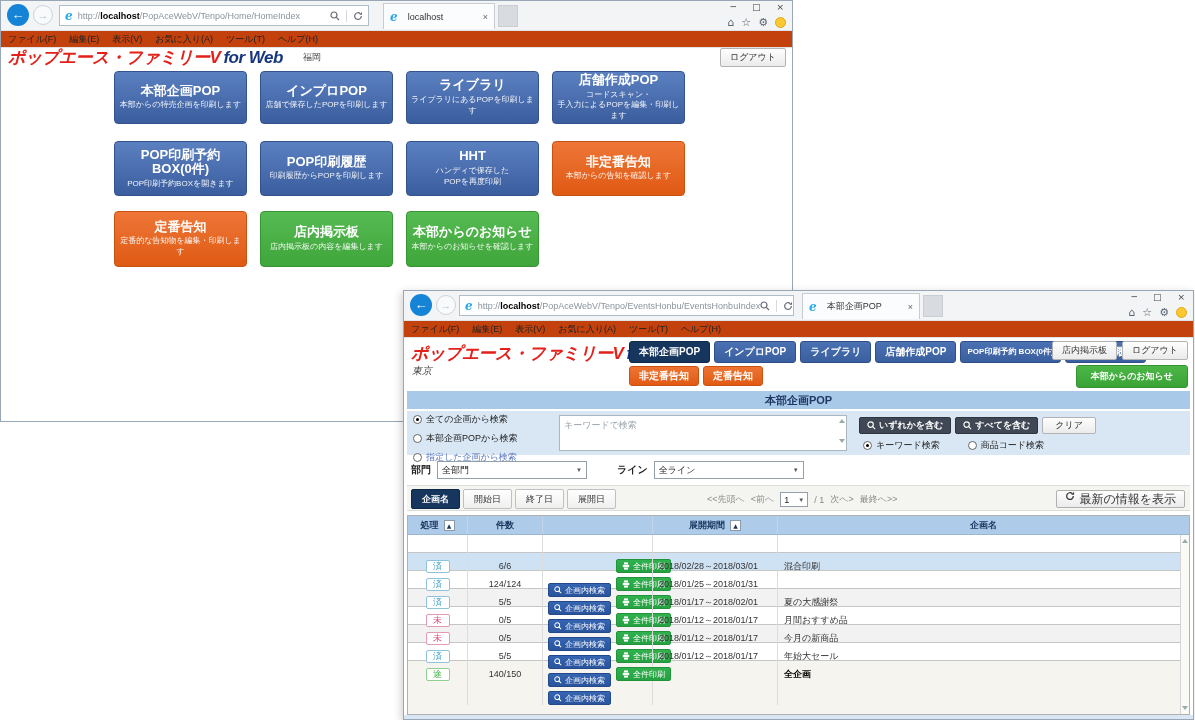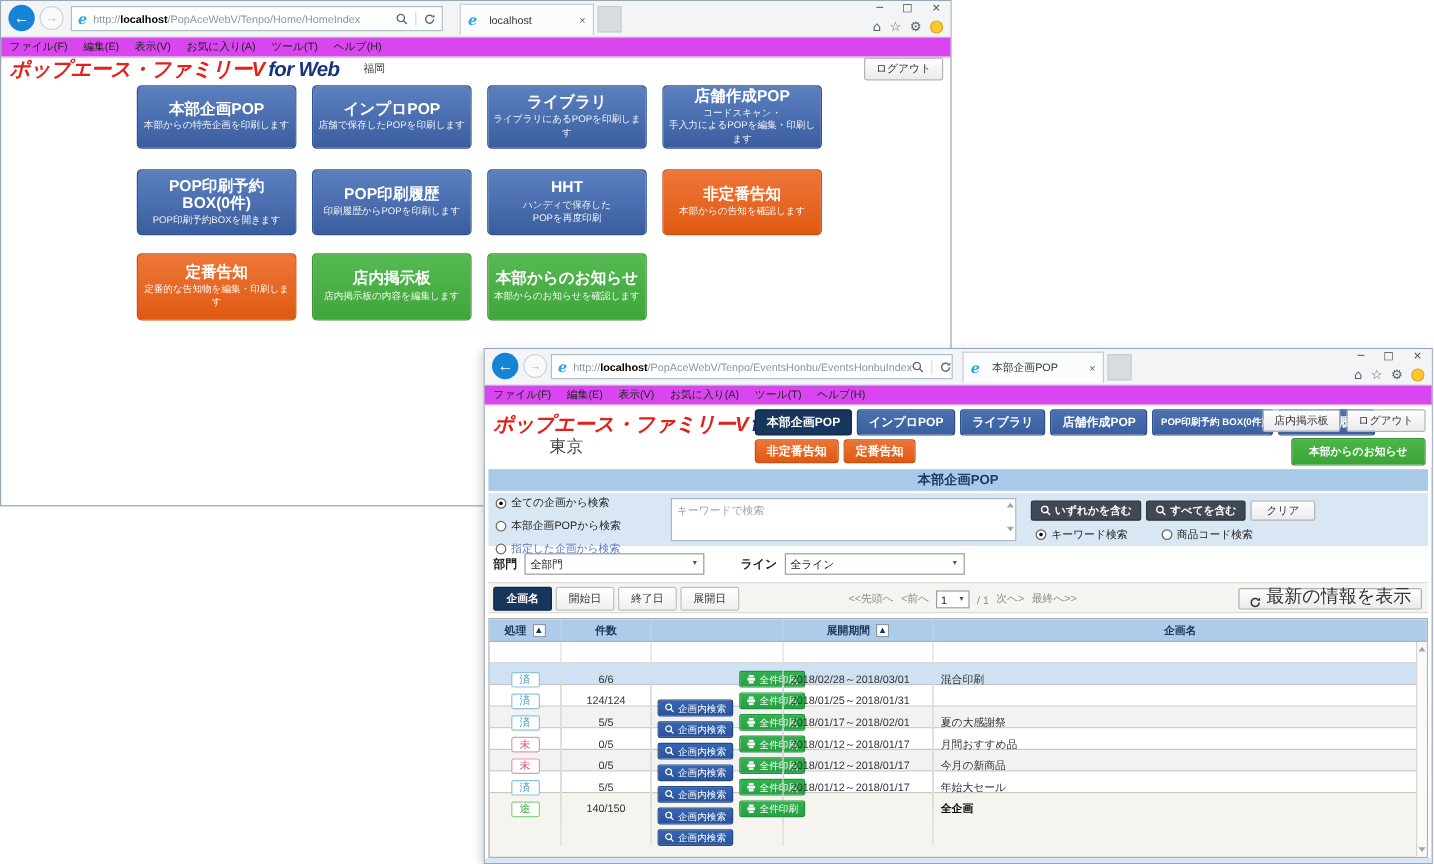--- a/index.html
+++ b/index.html
@@ -27,21 +27,21 @@
   #front-win .tab { left:398px; width:118px; }
   .tab-close { margin-left:auto; color:#666; font-size:9px; }
   .newtab { position:absolute; top:4px; width:20px; height:22px; background:#d8dce0; border:1px solid #c9ced3; }
   #back-win .newtab { left:497px; }
   #front-win .newtab { left:519px; }
   .winctl { position:absolute; top:1px; right:8px; display:flex; gap:16px; font-size:9px; color:#444; font-family:"DejaVu Sans",sans-serif; }
   .winctl span { cursor:default; }
   .chrome-icons { position:absolute; top:15px; right:6px; display:flex; gap:7px; align-items:center; font-size:11px; color:#5a6470; font-family:"DejaVu Sans",sans-serif; }
   .smiley { width:11px; height:11px; border-radius:50%; background:#fdc930; border:1px solid #e0a816; }
 
-  .menubar { height:17px; background:#d946ef; border-bottom:1px solid #e3e3e3; display:flex; gap:13px; padding:0 7px; align-items:center; font-size:9px; color:#222; }
+  .menubar { height:17px; background:#c2410c; border-bottom:1px solid #e3e3e3; display:flex; gap:13px; padding:0 7px; align-items:center; font-size:9px; color:#222; }
 
   
   .brandbar { position:relative; height:18px; padding-left:7px; display:flex; align-items:center; }
   .logo { font-size:17px; font-weight:bold; font-style:italic; color:#e3211a; letter-spacing:-0.5px; white-space:nowrap; }
   .logo .sfx { color:#16357f; margin-left:3px; }
   .store-name { color:#444; font-size:9px; margin-left:20px; }
   .grey-btn { background:linear-gradient(#fefefe,#ebebeb); border:1px solid #b3b3b3; border-radius:2px; font-size:9px; color:#333; padding:2px 9px; white-space:nowrap; }
   .brandbar .grey-btn { position:absolute; right:6px; top:0; }
 
   
@@ -50,21 +50,21 @@
   .tile .t { font-size:13px; font-weight:bold; line-height:1.12; }
   .tile .d { font-size:8px; margin-top:2px; color:rgba(255,255,255,.93); line-height:1.35; }
   .tile.blue { background:linear-gradient(#5b80c0,#3a5d9e); border:1px solid #33538e; }
   .tile.orange { background:linear-gradient(#ee7637,#df5a13); border:1px solid #c95110; }
   .tile.green { background:linear-gradient(#56ba52,#3fa63b); border:1px solid #379534; }
   .pre { white-space:pre-line; }
 
   
   .f-header { position:relative; height:51px; background:#fff; }
   .f-logo { position:absolute; left:7px; top:4px; }
-  .f-store { position:absolute; left:8px; top:26px; width:120px; text-align:center; font-size:14px; color:#444; }
+  .f-store { position:absolute; left:8px; top:26px; width:120px; font-size:10px; color:#444;font-style:italic; }
   .navrow { position:absolute; left:225px; display:flex; gap:4px; }
   .navrow.r1 { top:3px; } .navrow.r2 { top:28px; }
   .nav-btn { background:linear-gradient(#4a71b2,#3a5f9f); color:#fff; font-weight:bold; font-size:10px; border:1px solid #2f4f8a; border-radius:3px; height:22px; display:flex; align-items:center; justify-content:center; padding:0 9px; text-align:center; white-space:nowrap; }
   .nav-btn.active { background:#17365d; border-color:#102847; }
   .nav-btn.two-line { font-size:8px; line-height:1.15; padding:0 6px; }
   .nav-btn.orange { background:linear-gradient(#ee7433,#e05a14); border-color:#c95110; height:20px; }
   .hdr-right { position:absolute; right:5px; top:3px; display:flex; gap:5px; }
   .green-btn { position:absolute; right:5px; top:27px; background:linear-gradient(#4cb648,#3aa336); border:1px solid #349231; color:#fff; font-weight:bold; font-size:9px; border-radius:3px; padding:4px 14px; white-space:nowrap; }
 
   .pagetitle { background:#a9c9e9; color:#1f3864; font-weight:bold; font-size:11px; text-align:center; height:18px; line-height:18px; margin:2px 3px 0 3px; }
@@ -94,21 +94,21 @@
   .filter-row .gap { width:18px; }
 
   
   .tabbar { position:relative; height:26px; margin:2px 3px 0 3px; background:#f4f4f1; border-top:1px solid #dcdcd8; border-bottom:1px solid #dcdcd8; }
   .sort-tabs { position:absolute; left:4px; top:3px; display:flex; gap:3px; }
   .stab { height:20px; display:flex; align-items:center; justify-content:center; padding:0 10px; font-size:9px; border:1px solid #c0c0c0; background:linear-gradient(#fff,#efefef); color:#333; border-radius:2px; }
   .stab.active { background:#17365d; color:#fff; font-weight:bold; border-color:#102847; }
   .pager { position:absolute; left:300px; top:6px; display:flex; align-items:center; gap:6px; font-size:9px; color:#8a8a8a; }
   .mini-sel { width:28px; height:15px; background:#fff; border:1px solid #949fa8; display:flex; align-items:center; justify-content:space-between; padding:0 3px; font-size:9px; color:#222; }
   .mini-sel .arr { font-size:6px; color:#556; }
-  .refresh-btn { position:absolute; right:5px; top:4px; height:18px; display:flex; align-items:flex-end; gap:4px; background:linear-gradient(#fefefe,#ebebeb); border:1px solid #b0b0b0; border-radius:2px; font-size:15px; color:#333; padding:0 8px; }
+  .refresh-btn { position:absolute; right:5px; top:4px; height:18px; display:flex; align-items:flex-start; gap:4px; background:linear-gradient(#fefefe,#ebebeb); border:1px solid #b0b0b0; border-radius:2px; font-size:12px; color:#333; padding:0 8px; }
 
   
   .table-wrap { position:absolute; left:3px; right:3px; top:224px; bottom:4px; border:1px solid #b0b0b0; background:#f6f4ef; overflow:hidden; }
   .thead, .trow { display:grid; grid-template-columns:60px 75px 110px 125px 1fr; }
   .thead { background:#aecbe9; height:19px; border-bottom:1px solid #9db6d2; }
   .th { display:flex; align-items:center; justify-content:center; gap:5px; font-size:9px; font-weight:bold; color:#17365d; border-right:1px solid #c3d5e8; }
   .th:last-child { border-right:none; }
   .sortbox { width:11px; height:11px; background:#fff; border:1px solid #8a9aa8; font-size:6px; color:#17365d; display:flex; align-items:center; justify-content:center; font-family:"DejaVu Sans",sans-serif; }
   .trow { height:18px; background:#fff; border-bottom:1px solid #c6c6c6; }
   .trow.stripe { background:#f2f2f2; }

